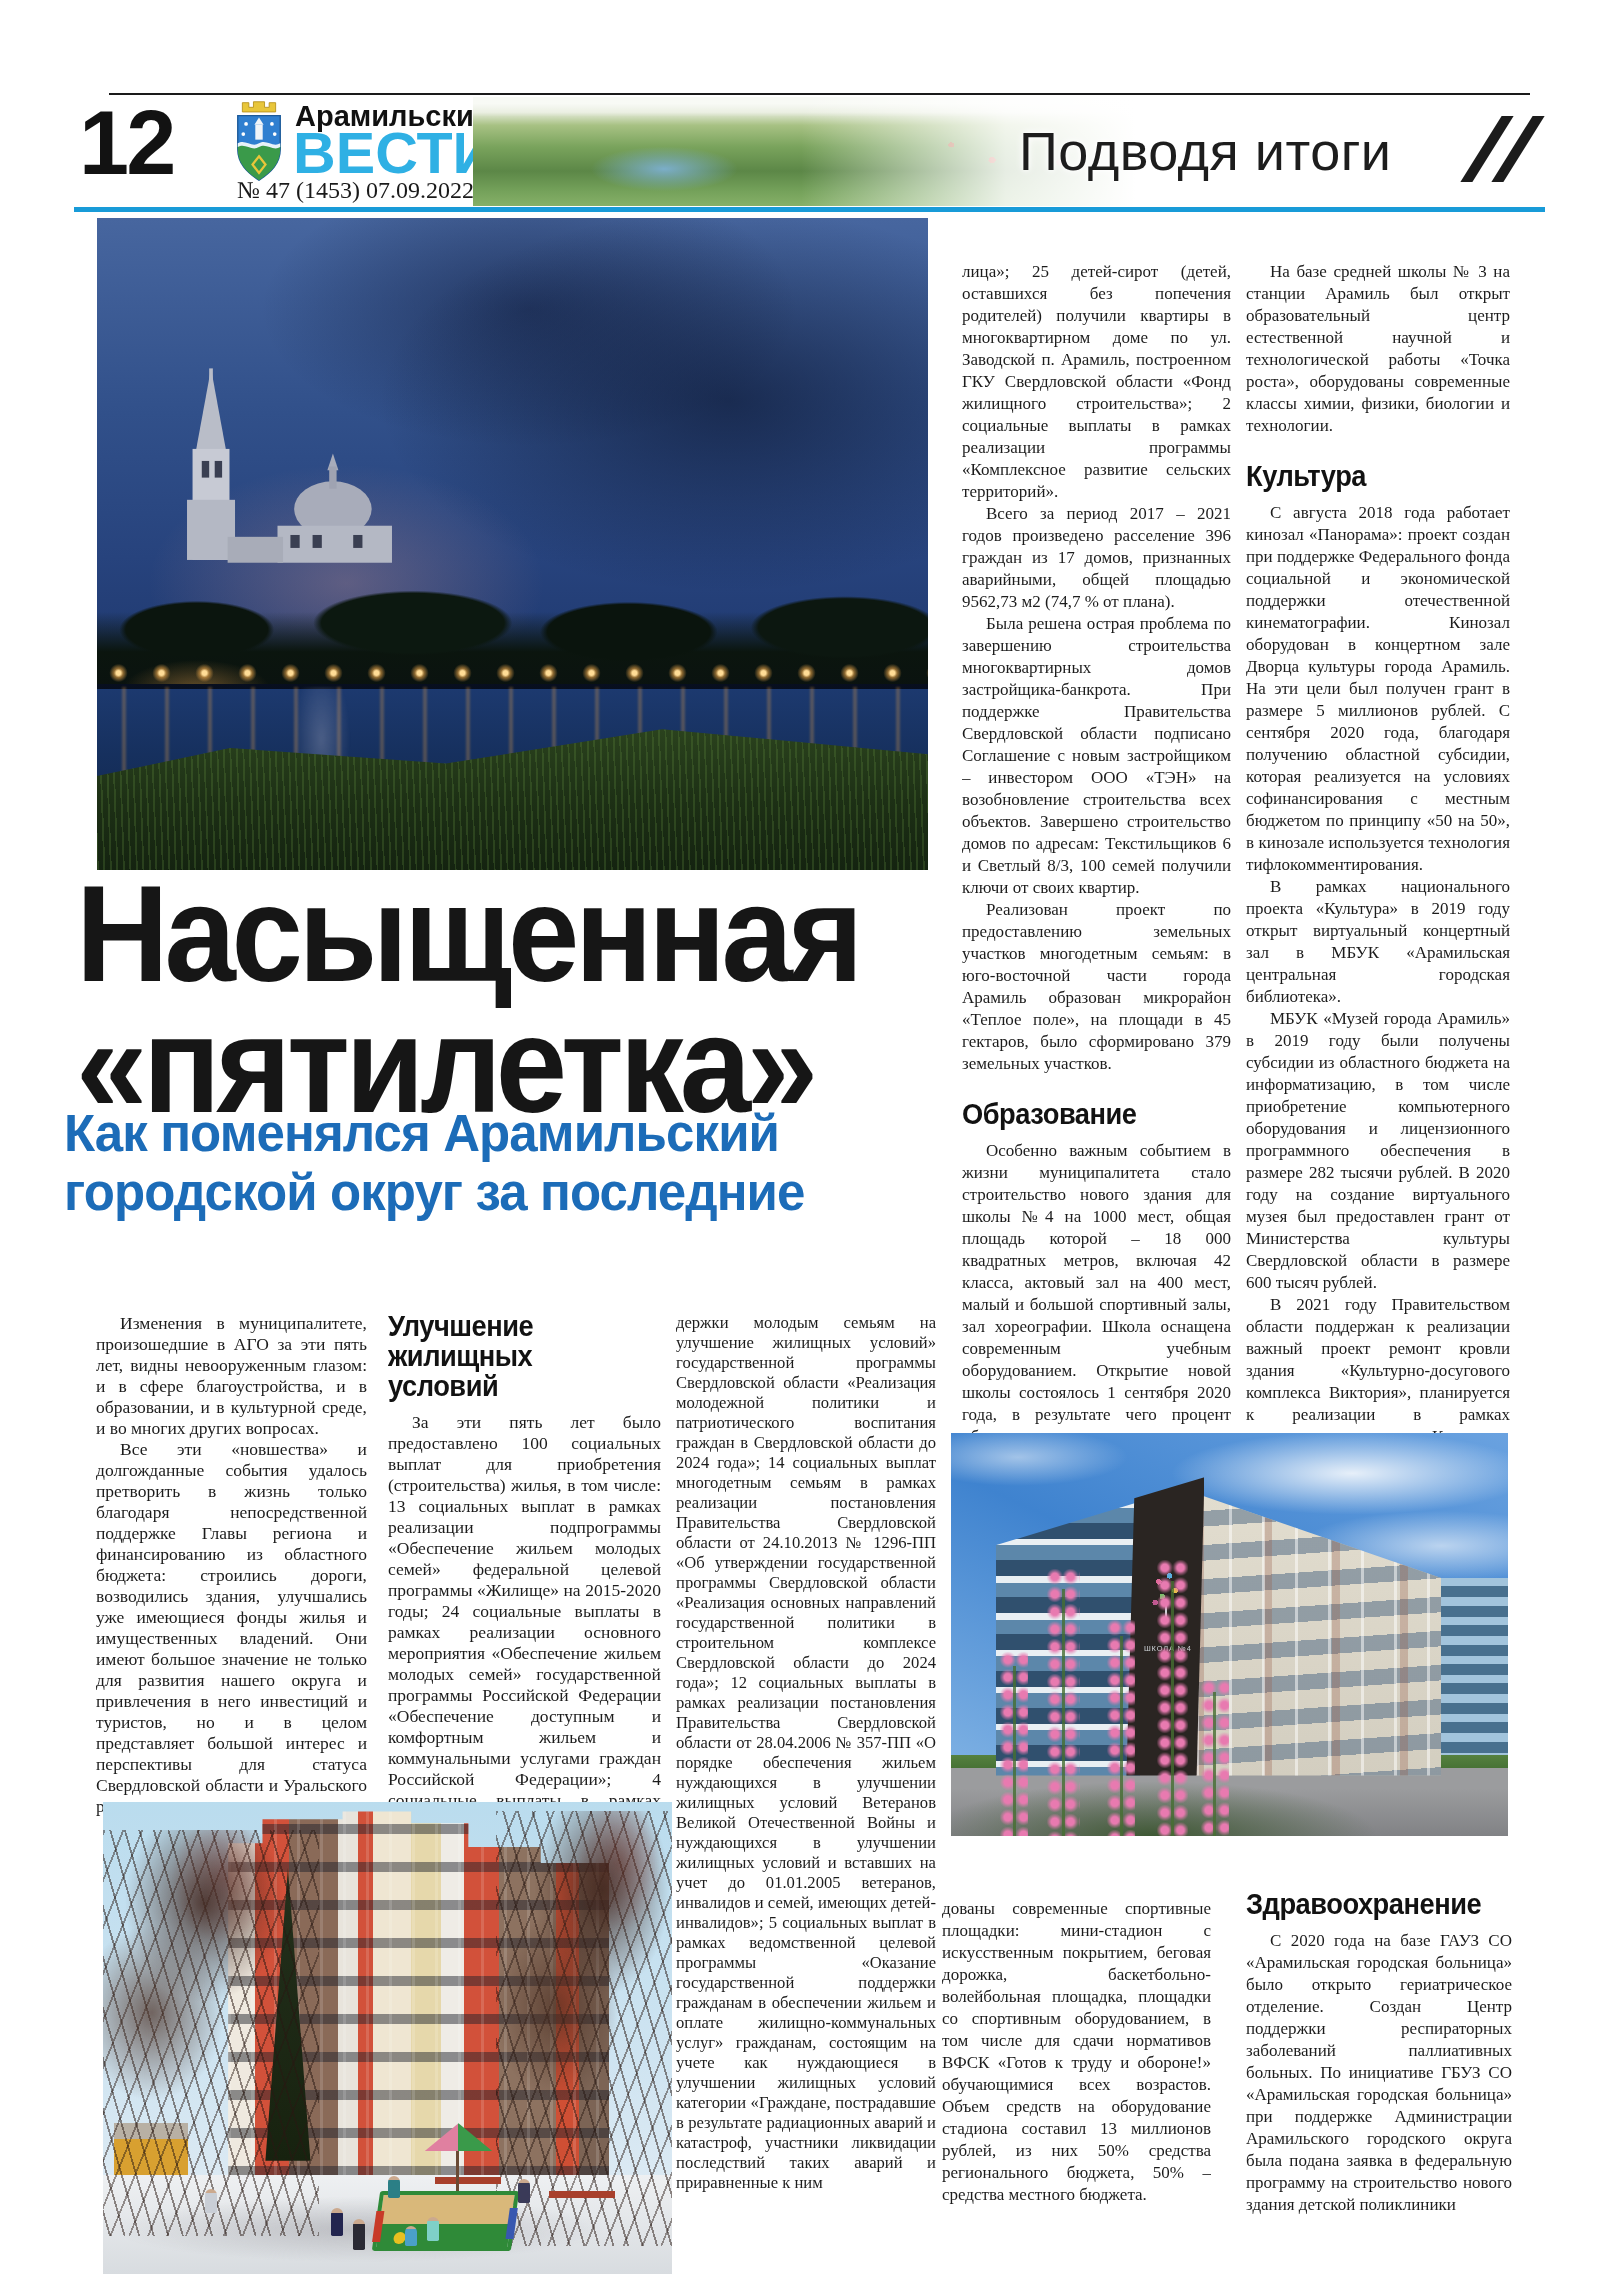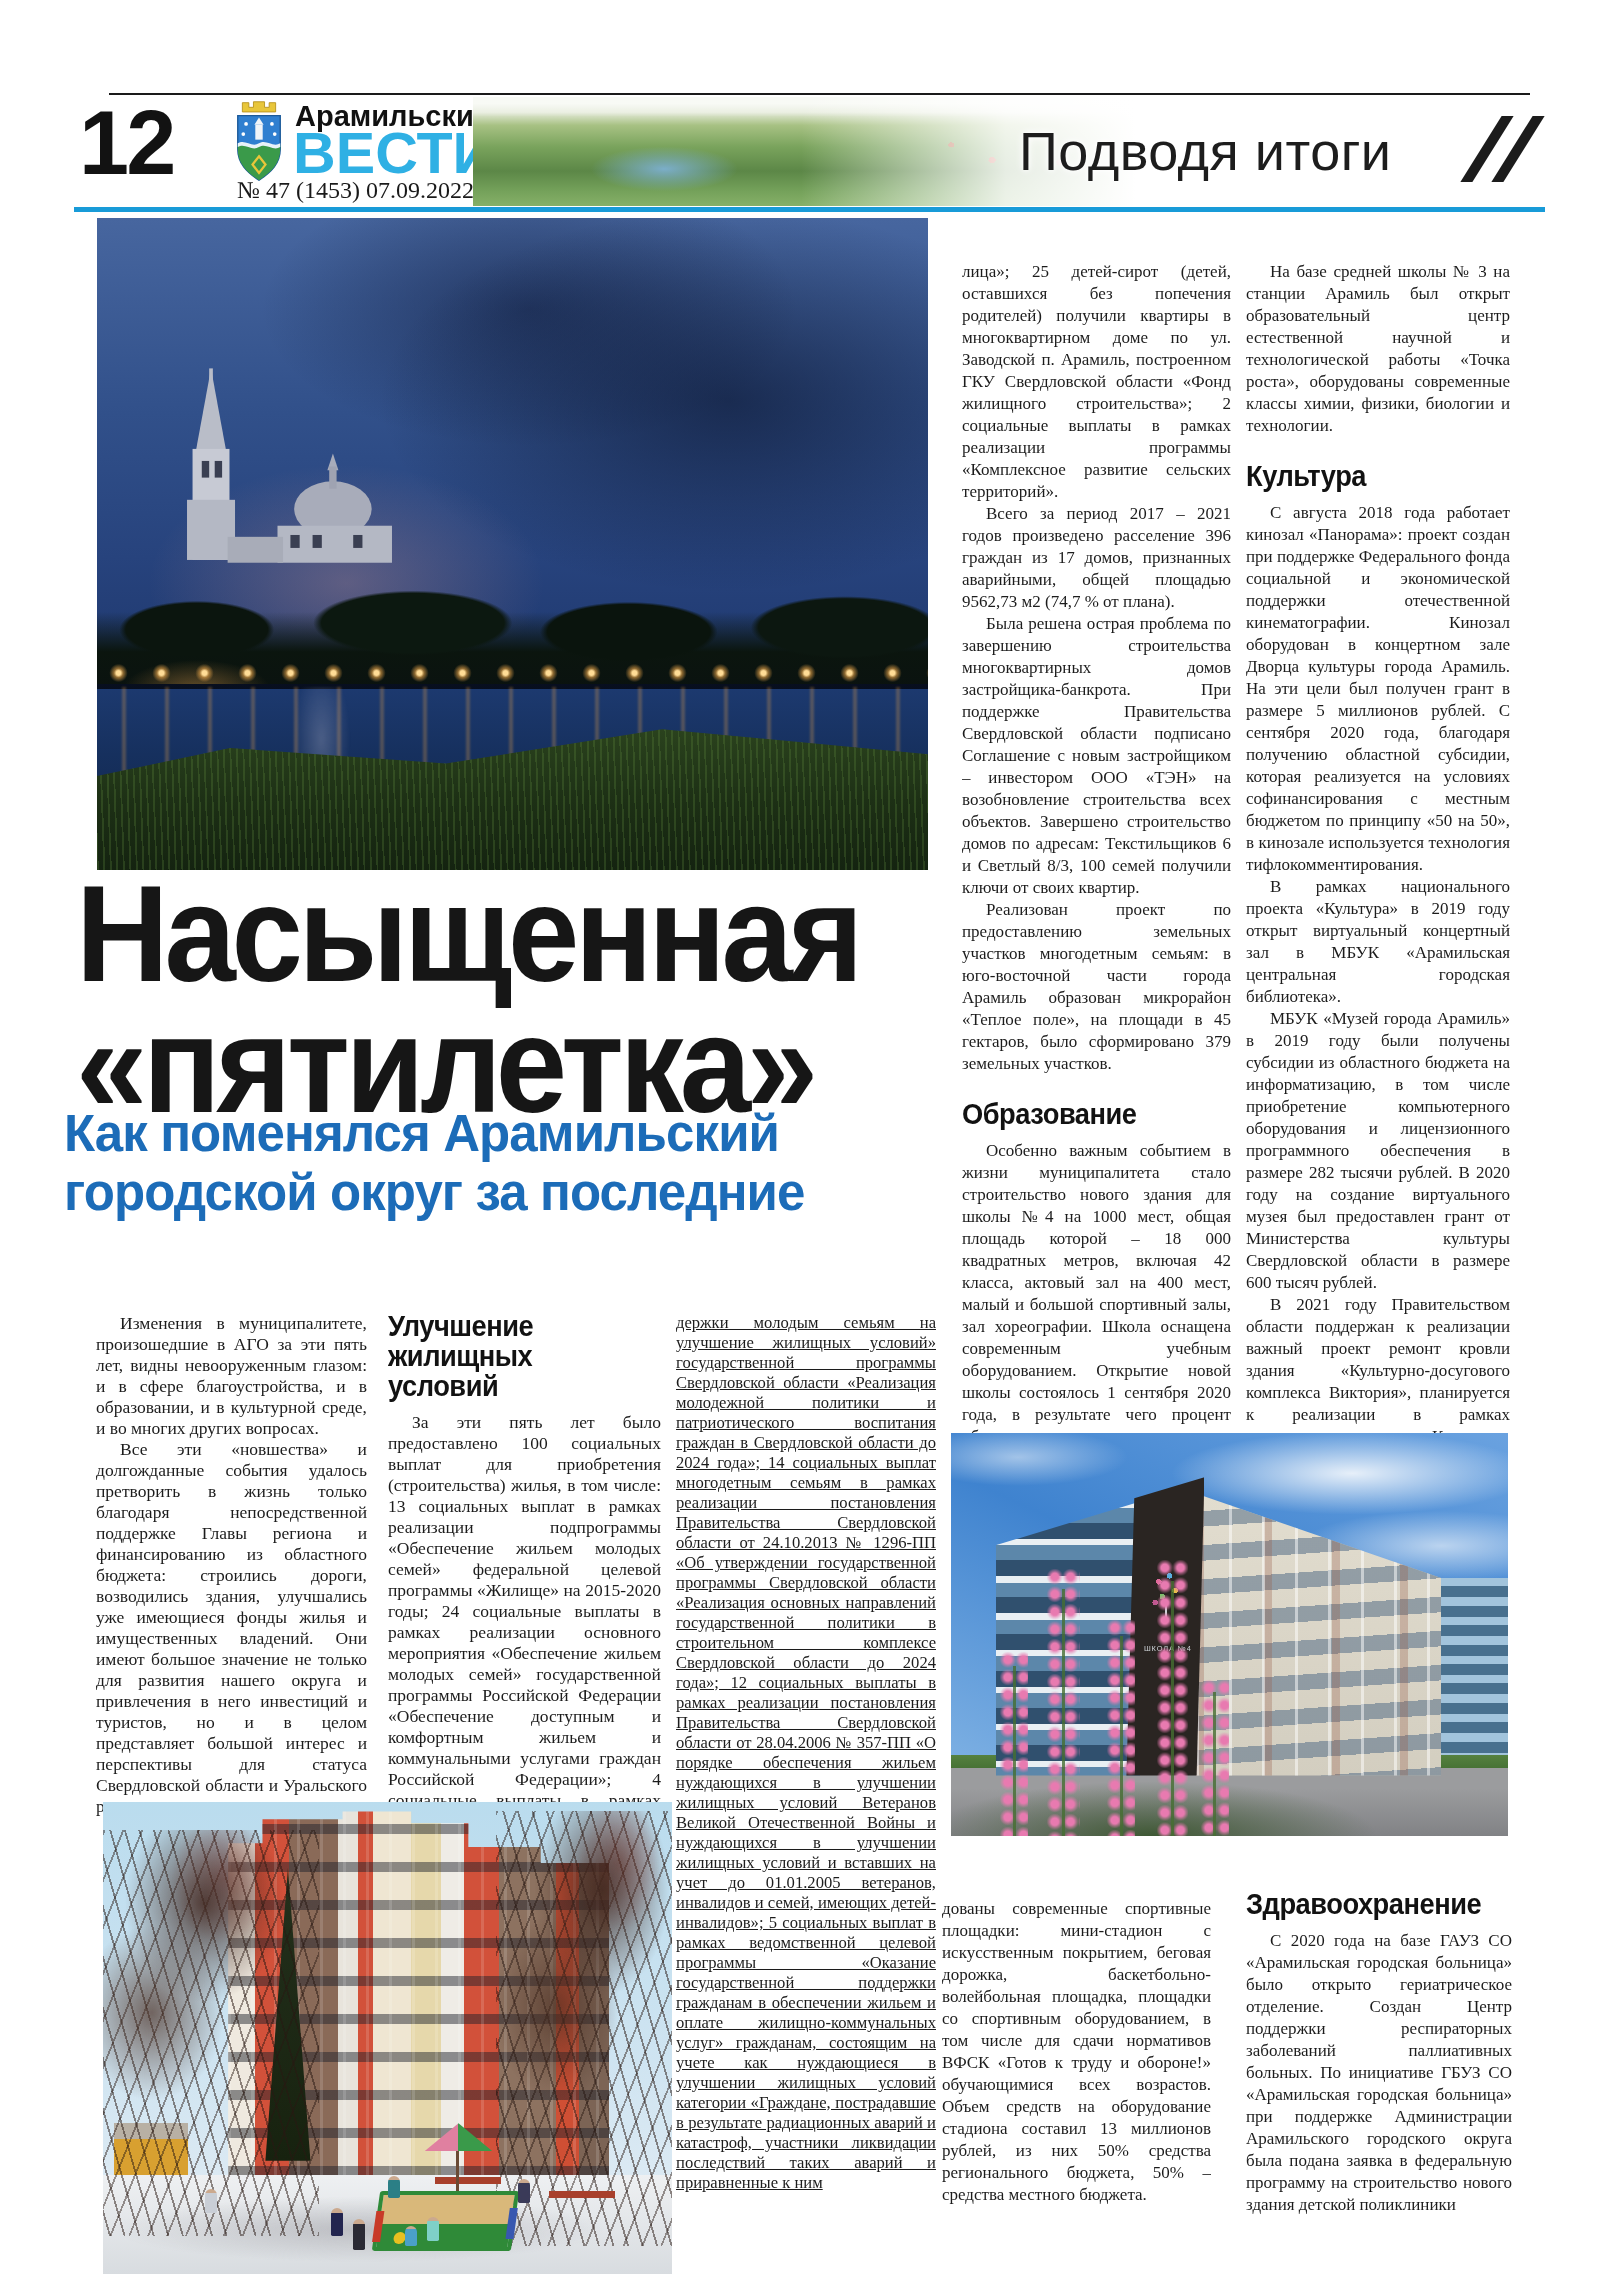--- a/index.html
+++ b/index.html
@@ -42,21 +42,21 @@
   .col{position:absolute;overflow:hidden;margin-top:28px;}
   .col-intro{left:96px;top:1285px;width:271px;height:517px;}
   .col-h2  {left:388px;top:1281px;width:273px;height:521px;}
   .col-h3  {left:676px;top:1285px;width:260px;height:982px;}
   .col-a-top{left:962px;top:233px;width:269px;height:1196px;}
   .col-b-top{left:1246px;top:233px;width:264px;height:1178px;}
   .col-a-bot{left:942px;top:1870px;width:269px;height:406px;}
   .col-b-bot{left:1246px;top:1859px;width:266px;height:417px;}
   .bt{margin:0;text-align:justify;text-indent:24px;font-size:17.5px;line-height:21px;color:#1c1c1c;}
   .col-a-top .bt,.col-b-top .bt,.col-a-bot .bt,.col-b-bot .bt{font-size:17px;line-height:22px;}
-  .col-h3 .bt{font-size:16.6px;line-height:20px;text-decoration:underline;}
+  .col-h3 .bt{font-size:16.6px;line-height:20px;}
   .noindent{text-indent:0;}
   .sec-h{font:700 29px/30px "Liberation Sans",sans-serif;color:#121212;letter-spacing:-0.5px;
          transform:scaleX(.94);transform-origin:0 0;margin:24px 0 11px 0;}
   .sec-h.first{margin-top:1.8px;}
   
   .photo{position:absolute;overflow:hidden;background:#ccc;}
   .layer{position:absolute;inset:0;}
   
   .photo-main{left:97px;top:218px;width:831px;height:652px;}
   .pm-sky{background:

